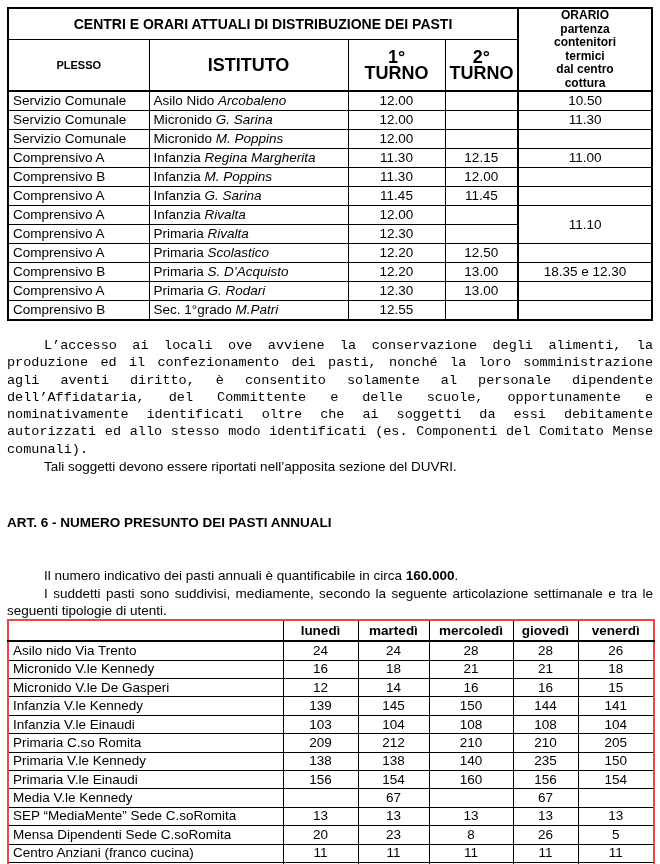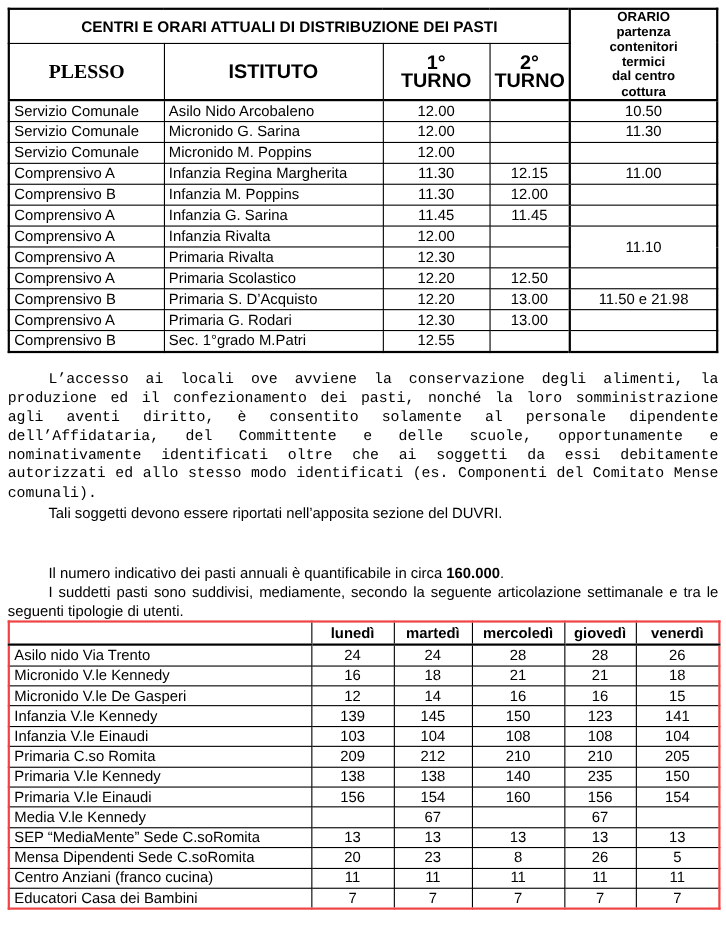--- a/index.html
+++ b/index.html
@@ -7,25 +7,25 @@
   .page{box-sizing:border-box;width:660px;padding:7px 7px 0 7px;}
 
   table{border-collapse:collapse;table-layout:fixed;}
 
   
   .t1{width:644px;border:2px solid #000;}
   .t1 td{border:1px solid #000;padding:0 4px;font-size:13.5px;line-height:16px;vertical-align:middle;overflow:hidden;}
   .t1 .title-cell{font-weight:bold;font-size:14px;text-align:center;height:20px;}
   .t1 .orario-head{font-weight:bold;font-size:12px;line-height:13.5px;text-align:center;border-left:2px solid #000;border-bottom:2px solid #000;padding:0 16px;}
   .t1 .head-row td{font-weight:bold;font-size:18px;text-align:center;height:34px;border-bottom:2px solid #000;}
-  .t1 .head-row .plesso-head{font-family:Liberation Serif, serif;font-size:18px;}
+  .t1 .head-row .plesso-head{font-family:Liberation Sans, sans-serif;font-size:11px;}
   .t1 .row td{height:18px;}
   .t1 .c{text-align:center;}
   .t1 .o-cell{border-left:2px solid #000;}
-  .it{}
+  .it{font-style:italic;}
   .stack{display:block;}
 
   
   .para{font-size:13.5px;line-height:17.3px;text-align:justify;margin:0;}
   .indent{text-indent:37px;}
   .p1{margin-top:16px;font-family:Liberation Mono, monospace;}
   .art6{font-size:13.5px;font-weight:bold;margin:40px 0 0 0;}
   .p3{margin-top:37px;text-align:left;}
 
   
@@ -129,21 +129,21 @@
         <td><span>Primaria </span><span class="it">Scolastico</span></td>
         <td class="c">12.20</td>
         <td class="c">12.50</td>
         <td class="c o-cell"></td>
       </tr>
       <tr class="row">
         <td>Comprensivo B</td>
         <td><span>Primaria </span><span class="it">S. D’Acquisto</span></td>
         <td class="c">12.20</td>
         <td class="c">13.00</td>
-        <td class="c o-cell">11.50 e 21.98</td>
+        <td class="c o-cell">18.35 e 12.30</td>
       </tr>
       <tr class="row">
         <td>Comprensivo A</td>
         <td><span>Primaria </span><span class="it">G. Rodari</span></td>
         <td class="c">12.30</td>
         <td class="c">13.00</td>
         <td class="c o-cell"></td>
       </tr>
       <tr class="row">
         <td>Comprensivo B</td>
@@ -151,20 +151,21 @@
         <td class="c">12.55</td>
         <td class="c"></td>
         <td class="c o-cell"></td>
       </tr>
     </tbody>
   </table>
 
   <p class="para indent p1">L’accesso ai locali ove avviene la conservazione degli alimenti, la produzione ed il confezionamento dei pasti, nonché la loro somministrazione agli aventi diritto, è consentito solamente al personale dipendente dell’Affidataria, del Committente e delle scuole, opportunamente e nominativamente identificati oltre che ai soggetti da essi debitamente autorizzati ed allo stesso modo identificati (es. Componenti del Comitato Mense comunali).</p>
   <p class="para indent">Tali soggetti devono essere riportati nell’apposita sezione del DUVRI.</p>
 
+  <h3 class="art6">ART. 6 - NUMERO PRESUNTO DEI PASTI ANNUALI</h3>
 
   <p class="para indent p3"><span>Il numero indicativo dei pasti annuali è quantificabile in circa </span><b>160.000</b><span>.</span></p>
   <p class="para indent">I suddetti pasti sono suddivisi, mediamente, secondo la seguente articolazione settimanale e tra le seguenti tipologie di utenti.</p>
 
   <table class="t2">
     <colgroup>
       <col style="width:275px">
         <col style="width:75px">
         <col style="width:71px">
         <col style="width:84px">
@@ -202,21 +203,21 @@
         <td class="num">14</td>
         <td class="num">16</td>
         <td class="num">16</td>
         <td class="num">15</td>
       </tr>
       <tr>
         <td>Infanzia V.le Kennedy</td>
         <td class="num">139</td>
         <td class="num">145</td>
         <td class="num">150</td>
-        <td class="num">123</td>
+        <td class="num">144</td>
         <td class="num">141</td>
       </tr>
       <tr>
         <td>Infanzia V.le Einaudi</td>
         <td class="num">103</td>
         <td class="num">104</td>
         <td class="num">108</td>
         <td class="num">108</td>
         <td class="num">104</td>
       </tr>

